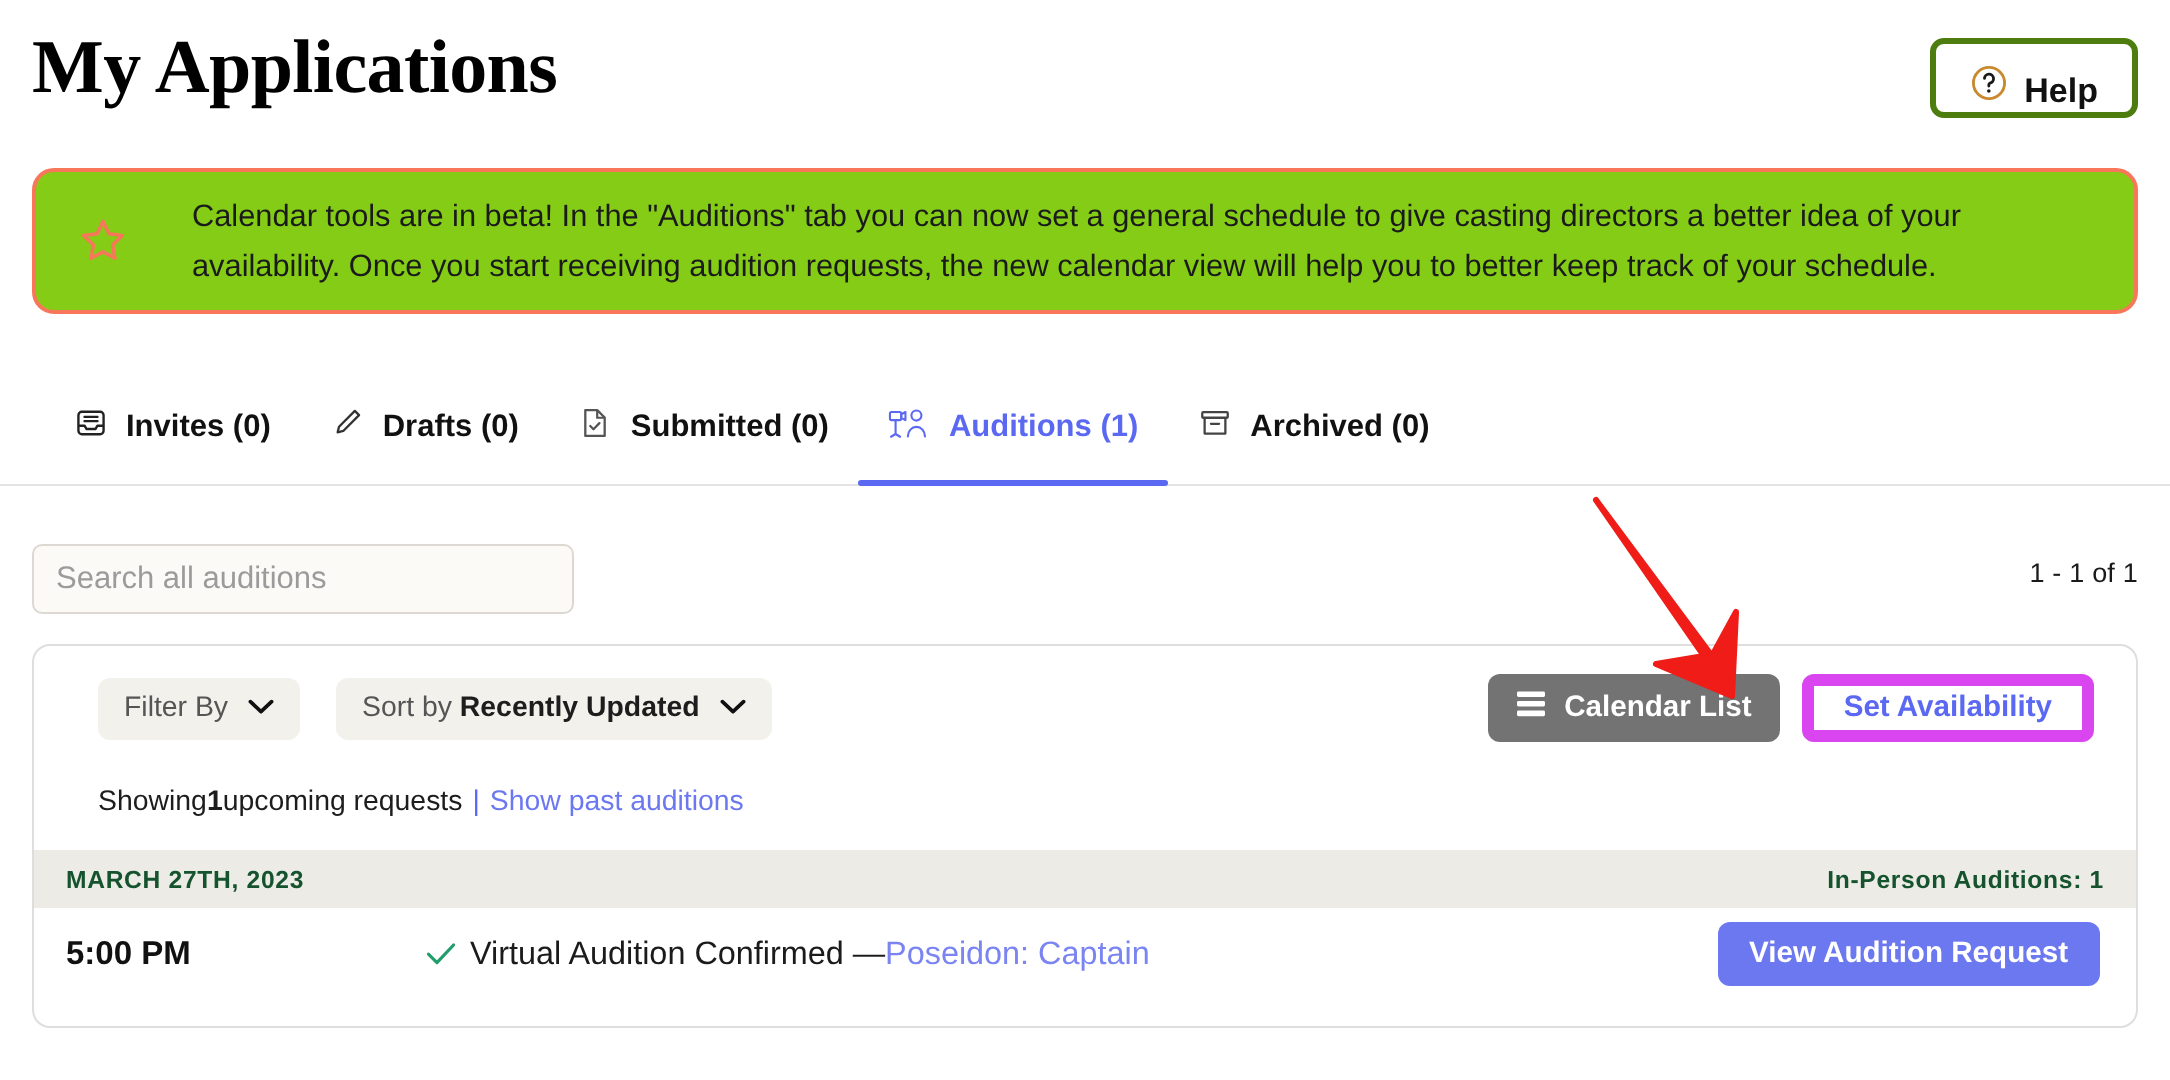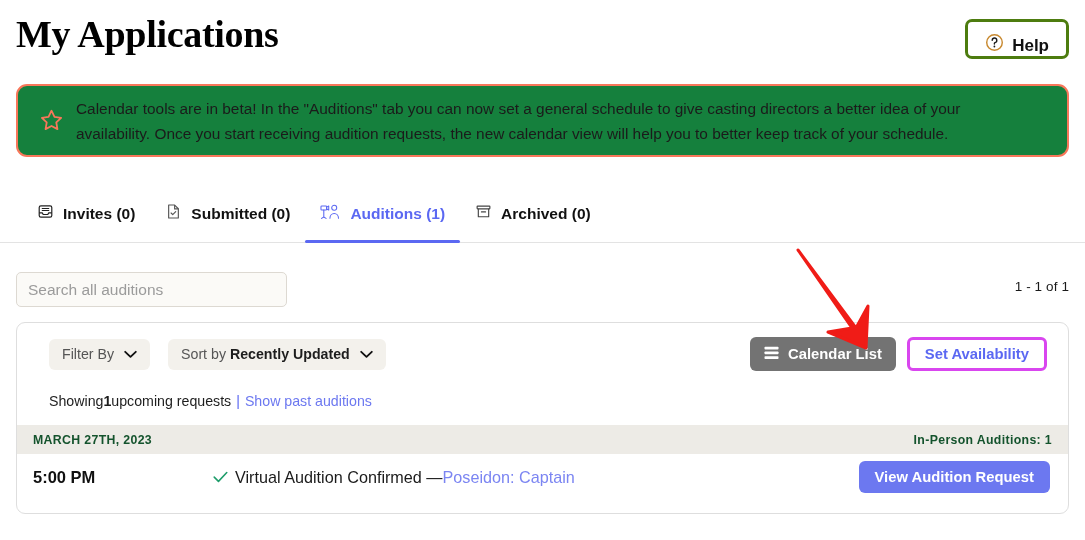--- a/index.html
+++ b/index.html
@@ -29,22 +29,22 @@
     background: #fff; cursor: pointer;
   }
   .help-label { font-size: 17px; font-weight: bold; color: #111; }
   .q-icon { display: block; }
 
   
   .banner {
     position: absolute; left: 16px; top: 84px;
     width: 1053px; height: 73px;
     border: 2px solid #F8775A; border-radius: 11px;
-    background: #15803d;
-    display: flex; align-items: center; padding: 0 16px;
+    background: #84cc16;
+    display: flex; align-items: center; padding: 0 16px; gap: 20px;
   }
   .banner-icon { flex: 0 0 auto; width: 34px; display: flex; justify-content: center; }
   .banner-text {
     font-size: 15.4px; line-height: 25px; color: #1b1b1b;
     padding-left: 8px; padding-right: 4px;
   }
 
   
   .tabs {
     position: absolute; left: 0; top: 195px; width: 1085px; height: 48px;
@@ -102,21 +102,21 @@
   .btn-calendar {
     display: flex; align-items: center; gap: 9px;
     height: 34px; padding: 0 14px;
     background: #737373; color: #fff; border-radius: 6px; cursor: pointer;
     font-size: 14.8px; font-weight: bold;
   }
   .btn-availability {
     margin-left: 11px; margin-right: 5px;
     display: flex; align-items: center; justify-content: center;
     height: 34px; padding: 0 15px;
-    border: 3px solid #d946ef; border-radius: 6px;
+    border: 6px solid #d946ef; border-radius: 6px;
     color: #5B68F2; background: #fff; cursor: pointer;
     font-size: 14.8px; font-weight: bold;
   }
   .showing-row {
     padding: 0 16px 0 32px;
     height: 32px; display: flex; align-items: center; gap: 0;
     font-size: 14.2px; color: #1d1d1d;
   }
   .showing-row .b { font-weight: bold; }
   .showing-row .sep { color: #5B68F2; margin: 0 5px; }
@@ -192,20 +192,28 @@
         <span class="tab-ico">
           <svg width="17" height="17" viewBox="0 0 20 20">
             <rect x="2.6" y="3.4" width="14.8" height="13.2" rx="2" fill="none" stroke="#222" stroke-width="1.4"></rect>
             <path d="M2.6 11.6h3.6l1.1 1.9h5.4l1.1-1.9h3.6" fill="none" stroke="#222" stroke-width="1.4" stroke-linejoin="round"></path>
             <path d="M6.1 6.4h7.8M6.1 8.9h7.8" stroke="#222" stroke-width="1.2" stroke-linecap="round"></path>
           </svg>
         </span>
         <span class="tab-label">Invites (0)</span>
       </div>
 
+      <div class="tab">
+        <span class="tab-ico">
+          <svg width="17" height="17" viewBox="0 0 20 20">
+            <path d="M14.6 2.9l2.5 2.5-9.3 9.3-3.3.8.8-3.3z" fill="none" stroke="#333" stroke-width="1.35" stroke-linejoin="round"></path>
+          </svg>
+        </span>
+        <span class="tab-label">Drafts (0)</span>
+      </div>
 
       <div class="tab">
         <span class="tab-ico">
           <svg width="17" height="17" viewBox="0 0 20 20">
             <path d="M4.3 2.4h7l4.4 4.4v10.8H4.3z" fill="none" stroke="#555" stroke-width="1.35" stroke-linejoin="round"></path>
             <path d="M11.3 2.4v4.5h4.4" fill="none" stroke="#555" stroke-width="1.3"></path>
             <path d="M7.2 11.8l1.9 1.9 3.5-3.6" fill="none" stroke="#555" stroke-width="1.35" stroke-linecap="round" stroke-linejoin="round"></path>
           </svg>
         </span>
         <span class="tab-label">Submitted (0)</span>

